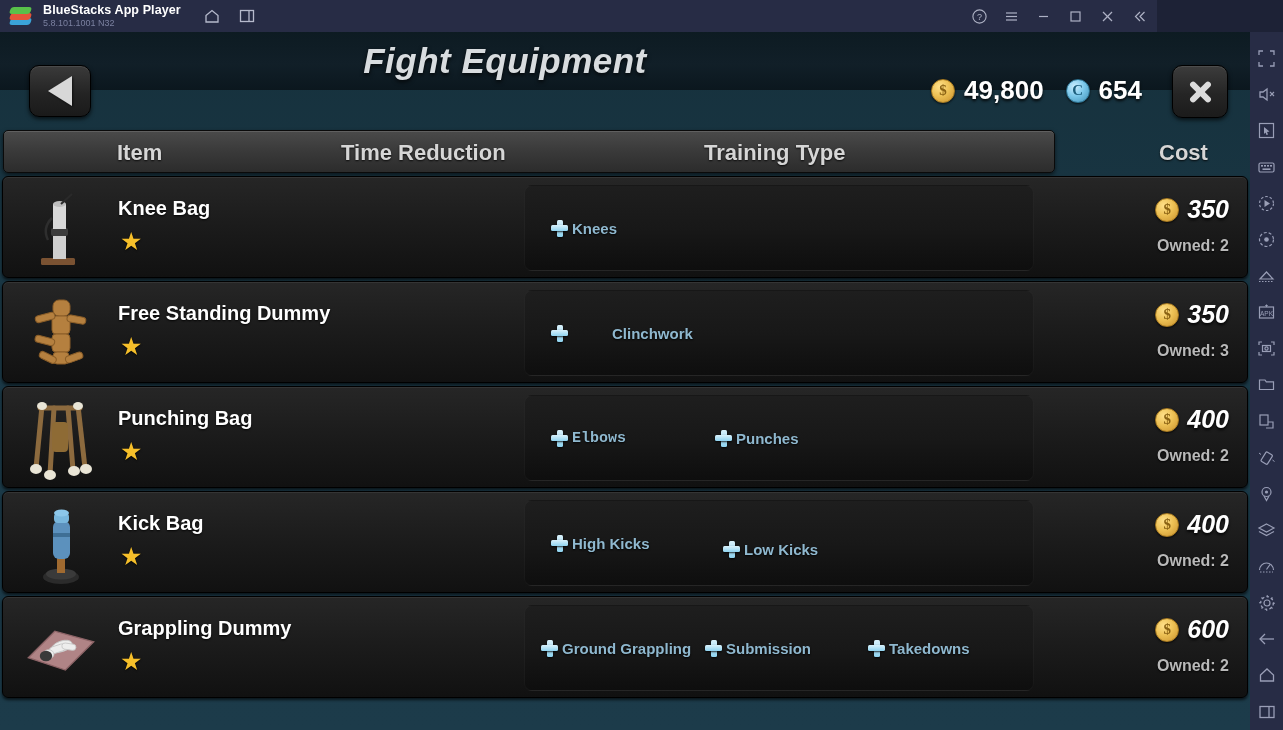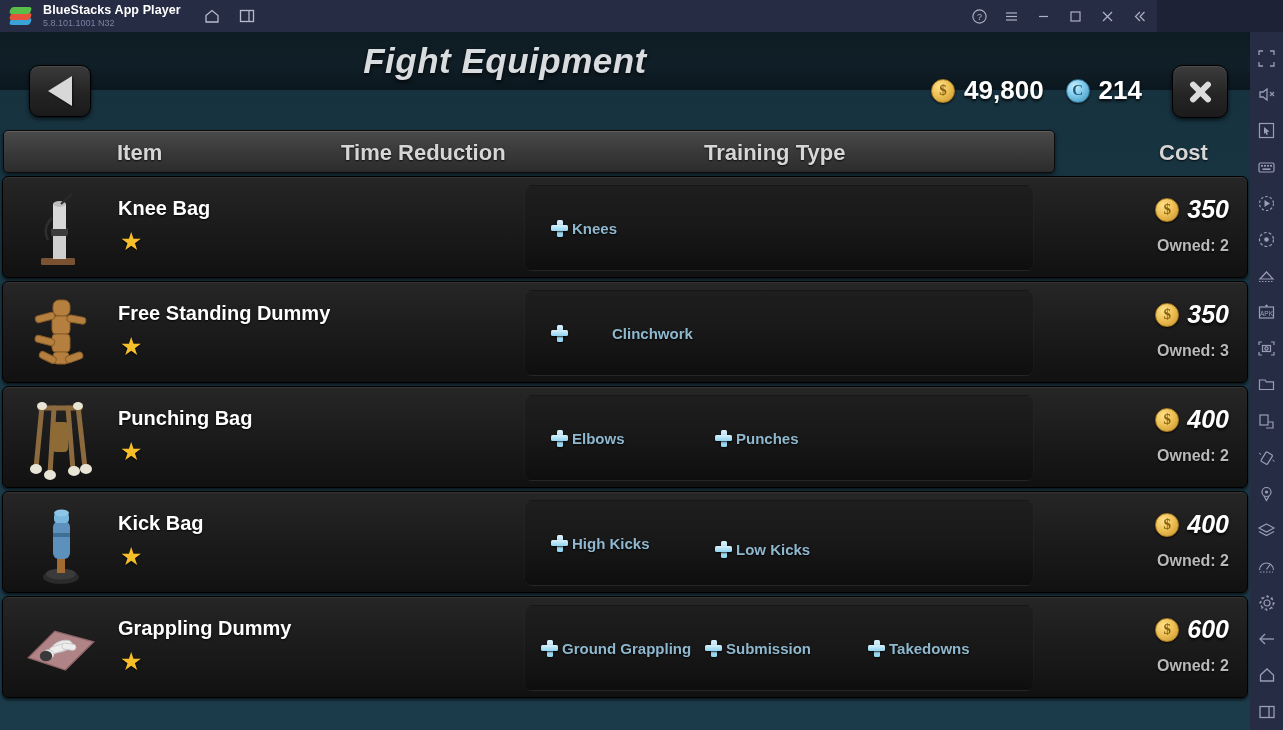--- a/index.html
+++ b/index.html
@@ -304,21 +304,21 @@
     <div class="back-tri"></div>
   </div>
 
   <div class="currencies">
     <div class="cur">
       <div class="coin-gold">$</div>
       <div class="cur-val">49,800</div>
     </div>
     <div class="cur">
       <div class="coin-blue">C</div>
-      <div class="cur-val">214</div>
+      <div class="cur-val">654</div>
     </div>
   </div>
 
   <div class="close-btn">
     <div class="close-x"></div>
   </div>
 
   <div class="table-head">
     <div class="th th-item">Item</div>
     <div class="th th-time">Time Reduction</div>
@@ -407,21 +407,21 @@
             <ellipse cx="22" cy="79" rx="6" ry="5"></ellipse>
             <ellipse cx="46" cy="75" rx="6" ry="5"></ellipse>
             <ellipse cx="14" cy="10" rx="5" ry="4"></ellipse>
             <ellipse cx="50" cy="10" rx="5" ry="4"></ellipse>
           </g>
         </svg>
       </div>
       <div class="row-name">Punching Bag</div>
       <div class="row-star">★</div>
       <div class="train-box">
-        <div class="train-chip" style="left:26px;">
+        <div class="train-chip" style="left:26px;font-family:Liberation Mono, monospace;">
           <span class="plus-icon"></span>
           <span>Elbows</span>
         </div>
         <div class="train-chip" style="left:190px;">
           <span class="plus-icon"></span>
           <span>Punches</span>
         </div>
       </div>
       <div class="cost-cell">
         <div class="cost-line">
@@ -444,21 +444,21 @@
           <rect x="19" y="32" width="17" height="4" fill="#3f6f95"></rect>
         </svg>
       </div>
       <div class="row-name">Kick Bag</div>
       <div class="row-star">★</div>
       <div class="train-box">
         <div class="train-chip" style="left:26px;">
           <span class="plus-icon"></span>
           <span>High Kicks</span>
         </div>
-        <div class="train-chip" style="left:190px;margin-top:12px;">
+        <div class="train-chip" style="left:198px;margin-top:12px;">
           <span class="plus-icon"></span>
           <span>Low Kicks</span>
         </div>
       </div>
       <div class="cost-cell">
         <div class="cost-line">
           <div class="coin-gold">$</div>
           <div class="cost-val">400</div>
         </div>
         <div class="owned">Owned: 2</div>

